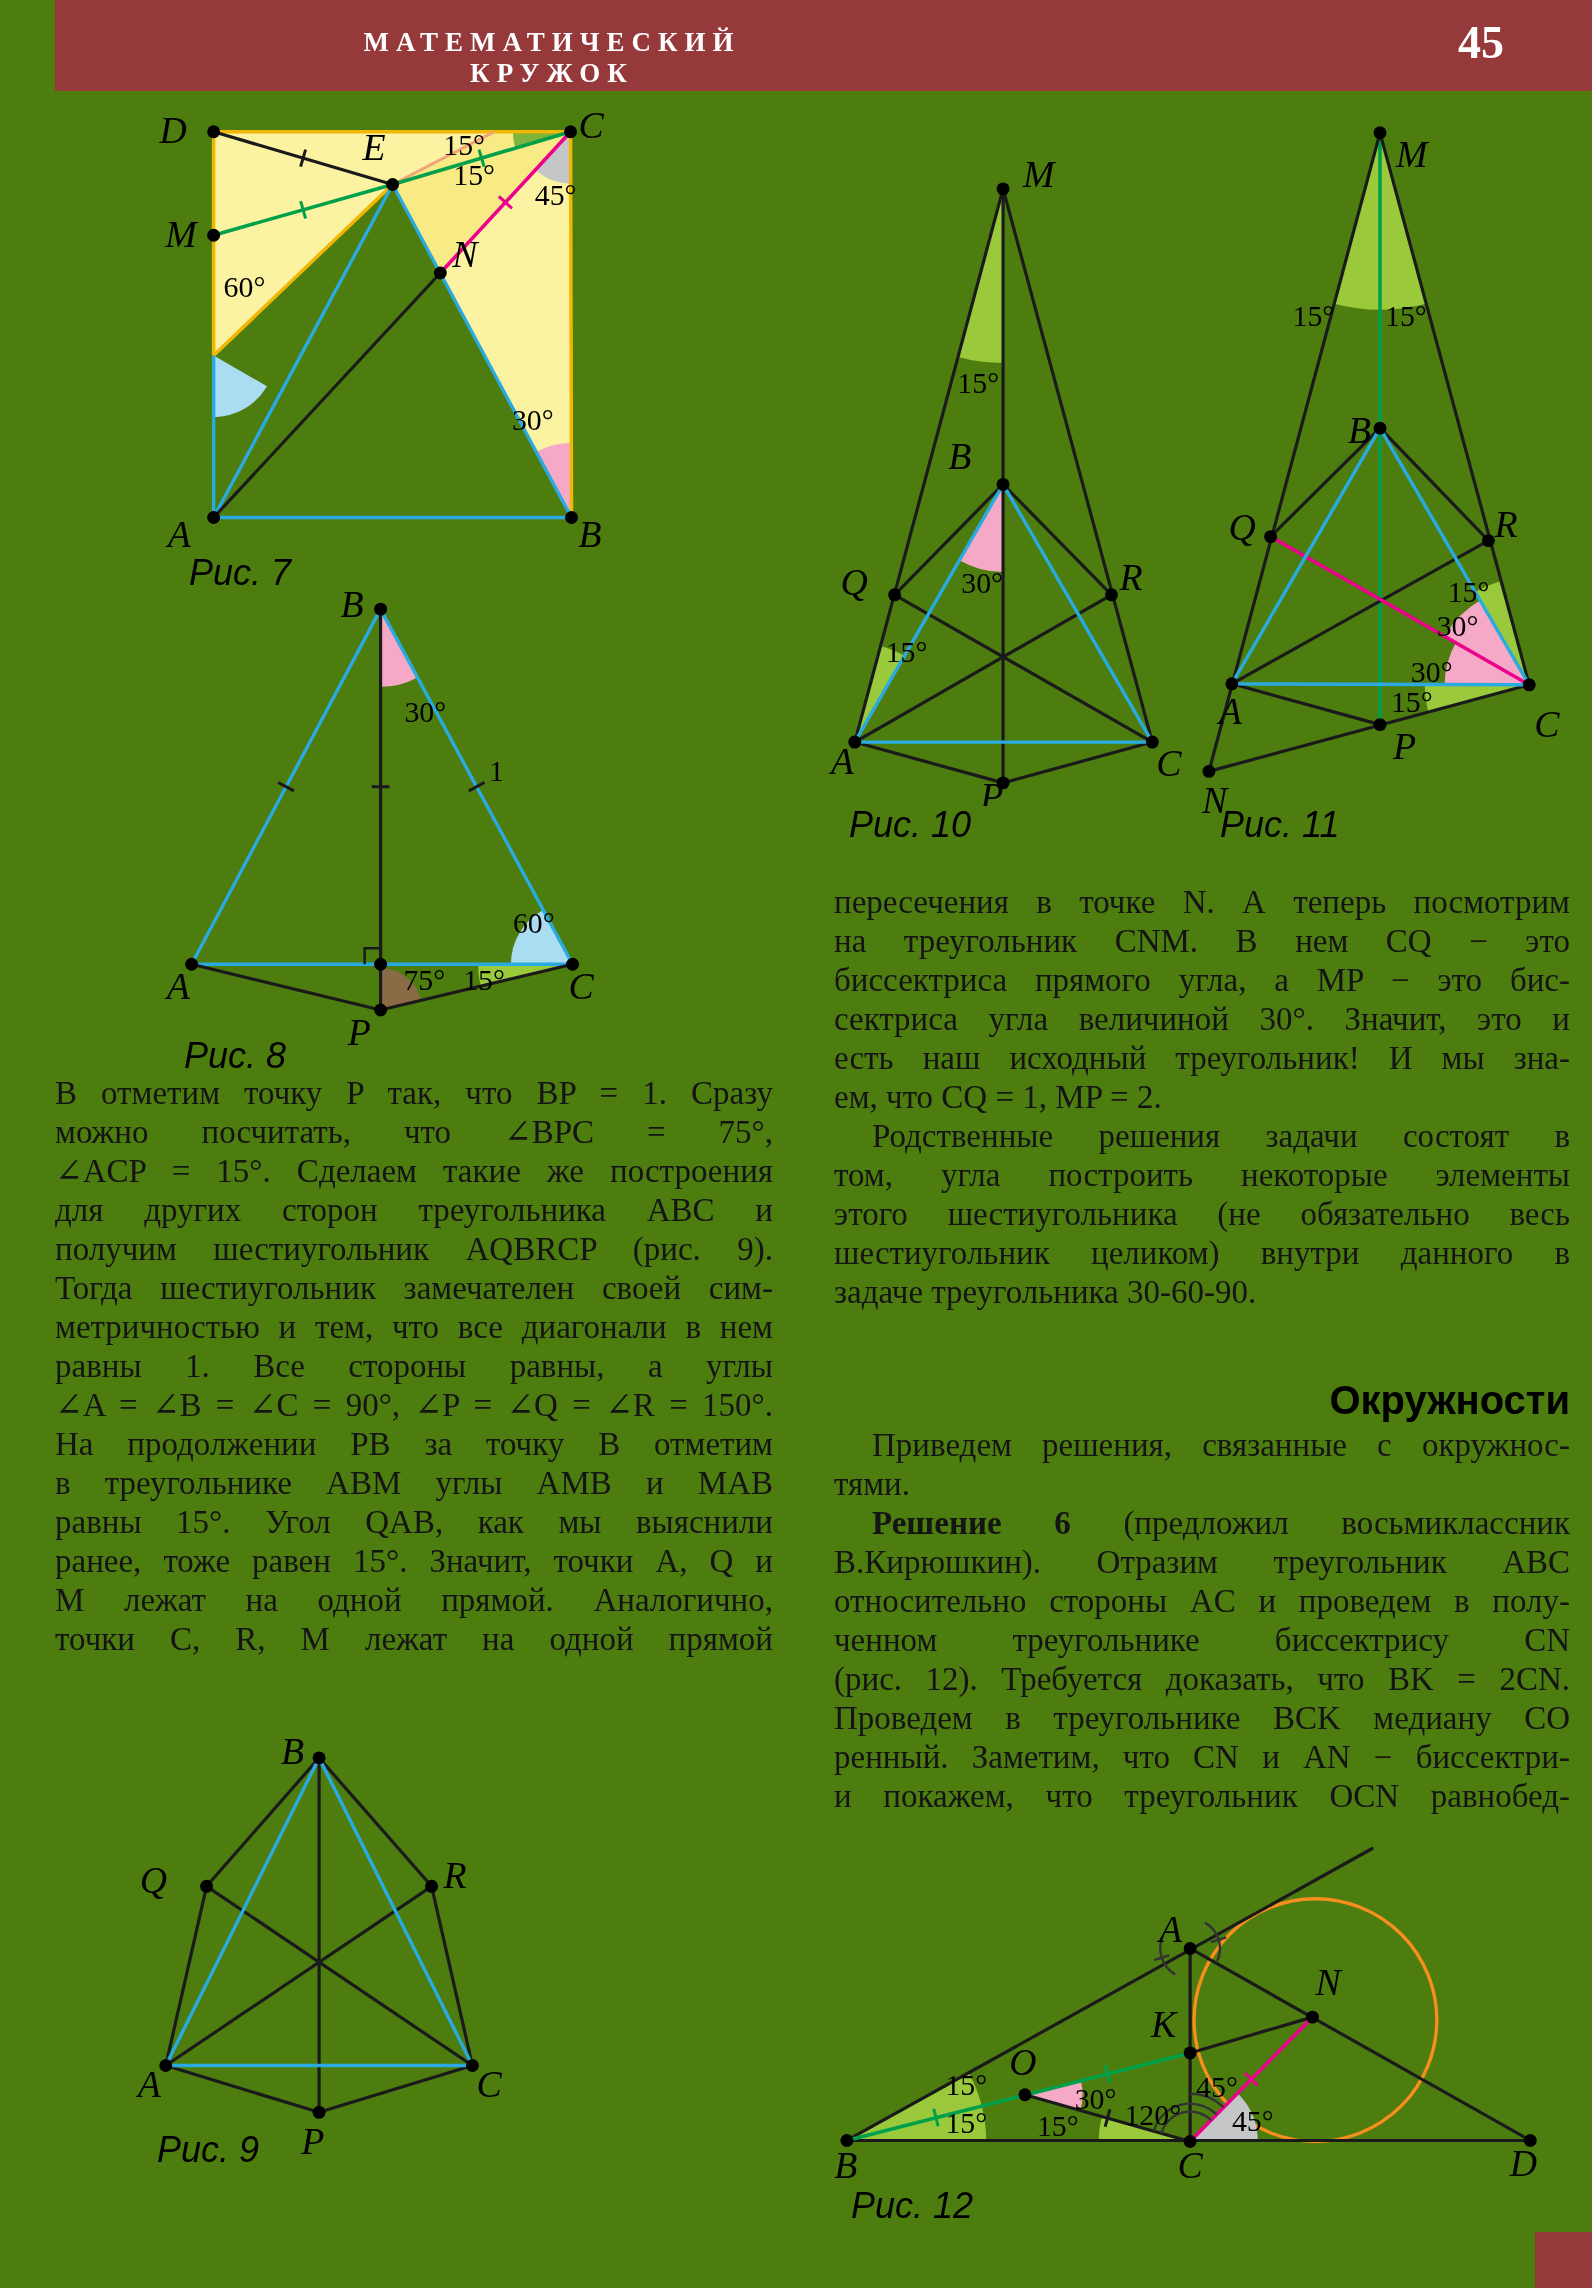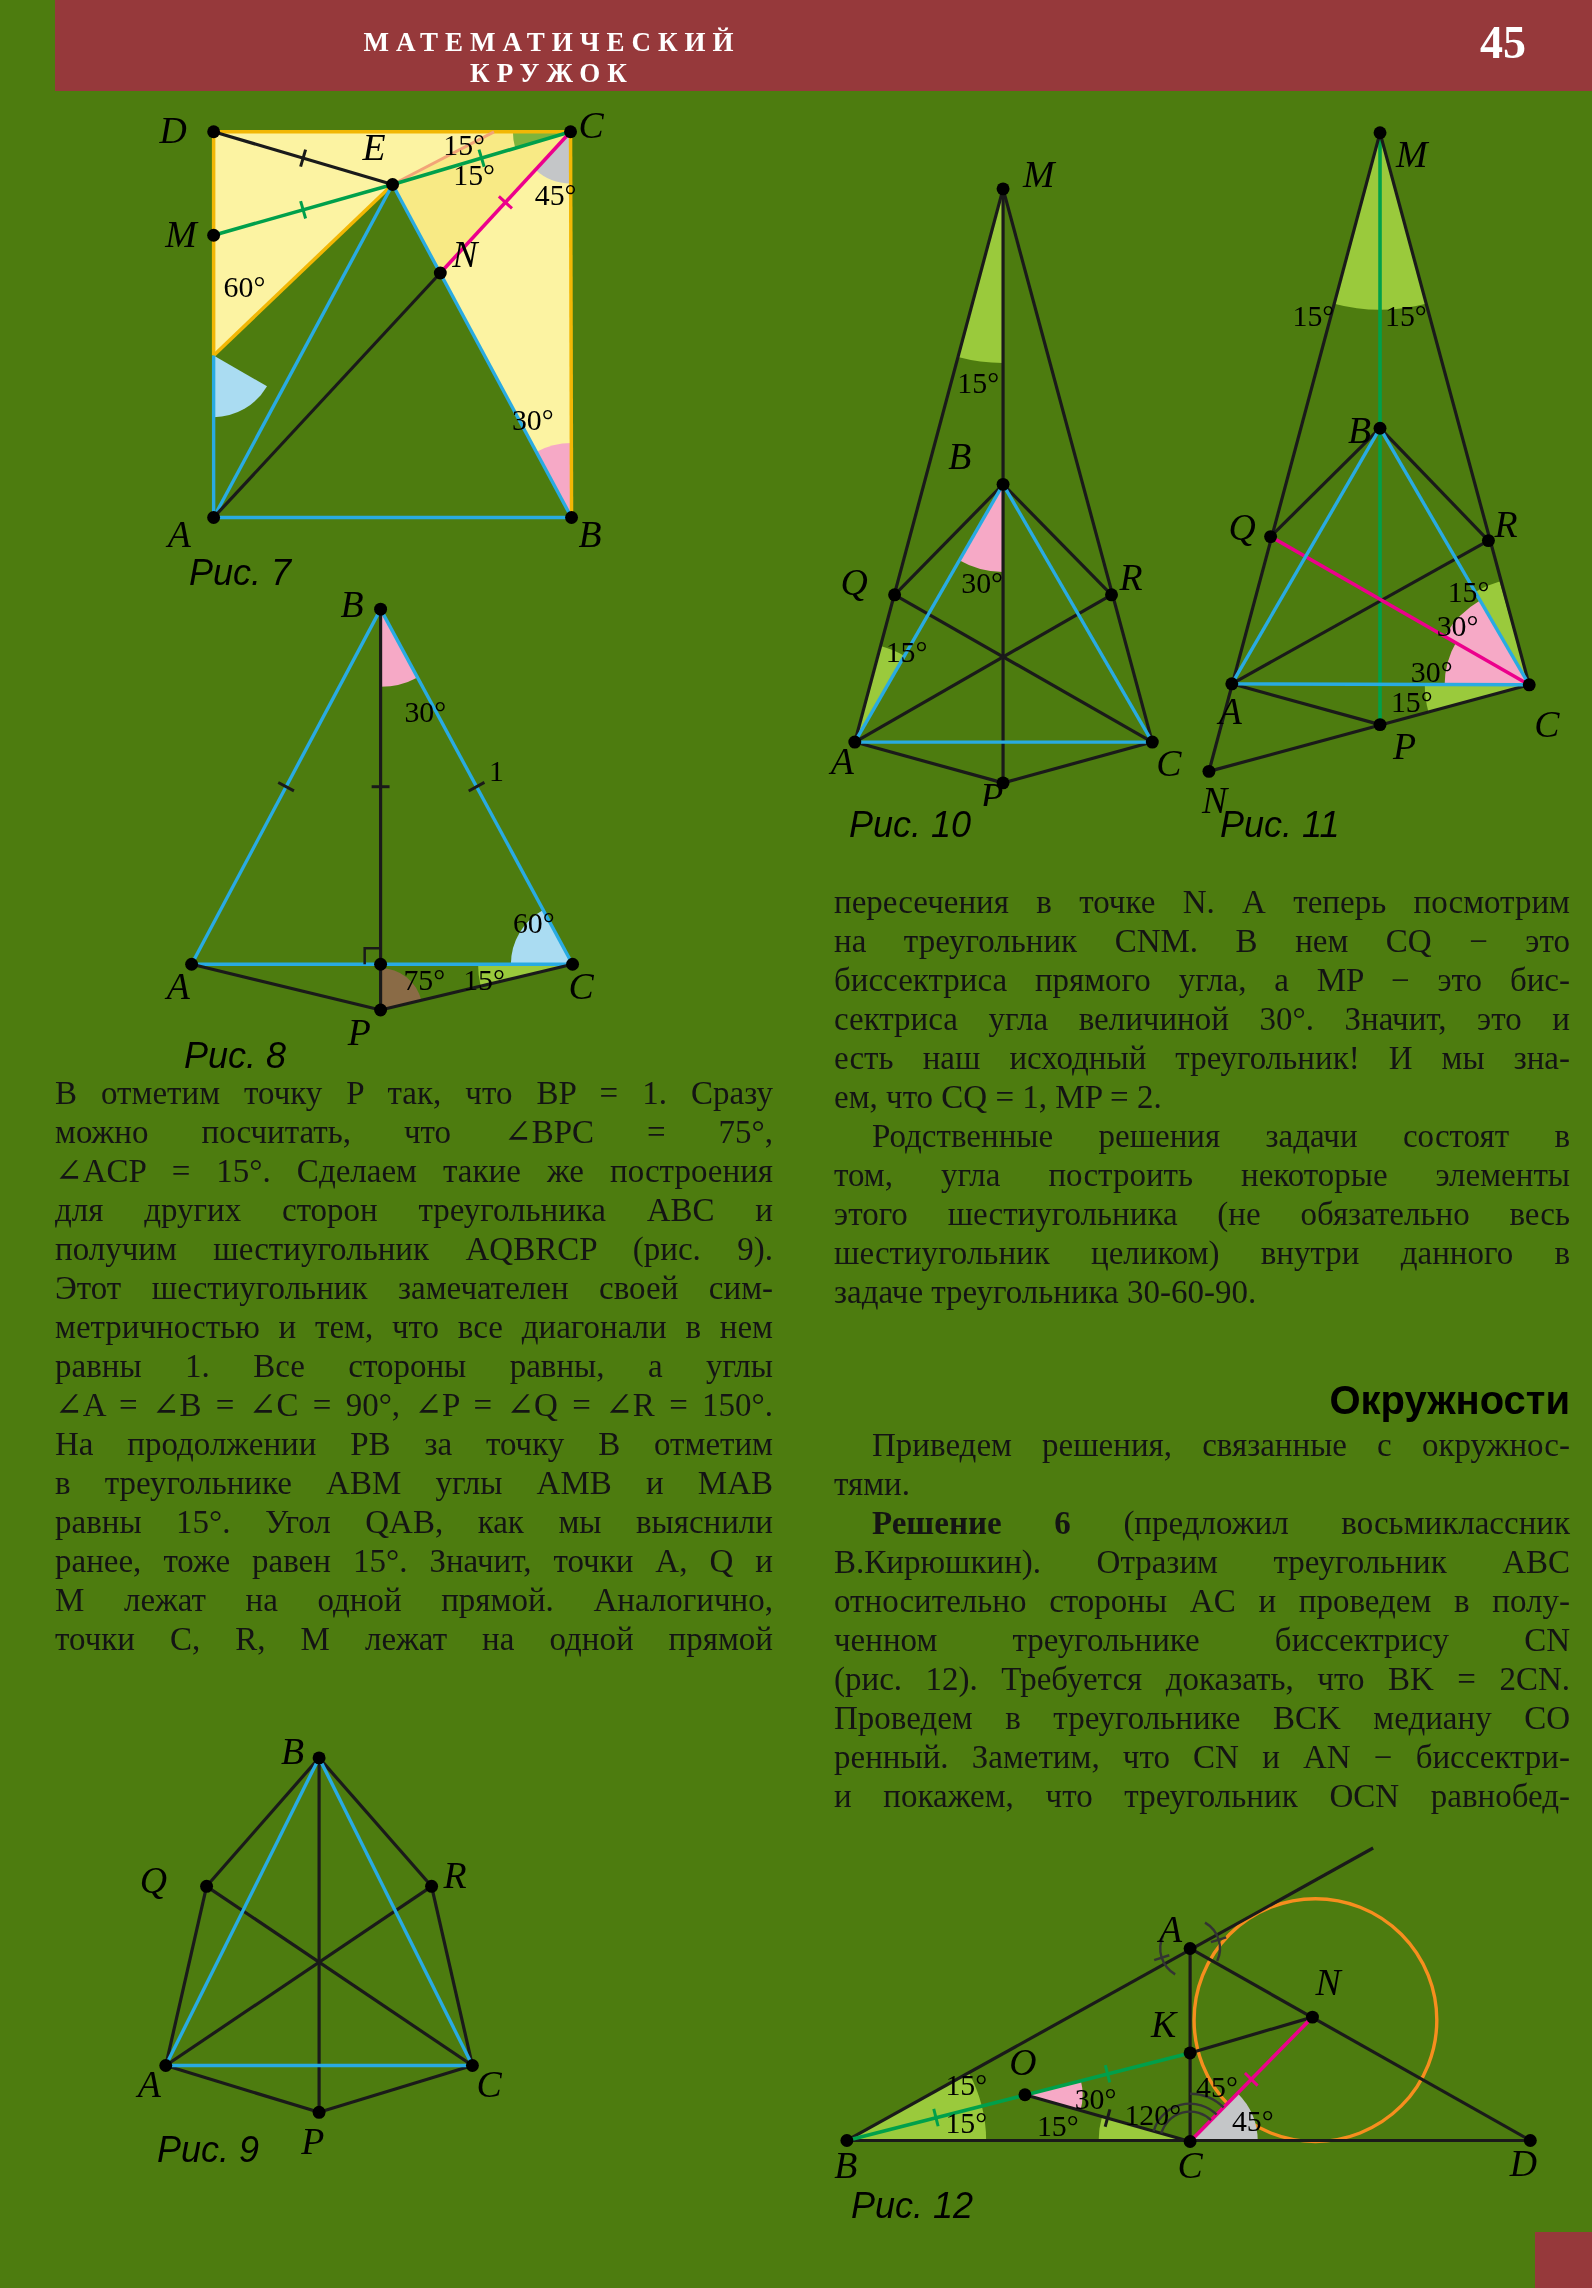--- a/index.html
+++ b/index.html
@@ -3,21 +3,21 @@
 <meta charset="utf-8">
 <style>
   html,body{margin:0;padding:0;background:#e8e8e8;}
   #page{position:relative;width:1592px;height:2289px;background:#4d7c0f;overflow:hidden;
         font-family:"Liberation Serif","DejaVu Serif",serif;color:#141414;}
   .abs{position:absolute;}
   
   #hdr-bar{left:55px;top:0;width:1537px;height:91px;background:#96393B;}
   #hdr-title{left:318px;top:27px;width:468px;text-align:center;color:#ffffff;
              font-size:27px;font-weight:600;letter-spacing:7px;word-spacing:22px;}
-  #hdr-num{left:1458px;top:16px;width:90px;text-align:center;color:#ffffff;font-size:46px;font-weight:700;}
+  #hdr-num{left:1458px;top:16px;width:90px;text-align:left;color:#ffffff;font-size:46px;font-weight:700;}
   #corner-sq{left:1535px;top:2232px;width:57px;height:57px;background:#96393B;}
   
   .tcol{position:absolute;font-size:33px;line-height:39px;}
   .ln{text-align:justify;text-align-last:justify;}
   .pe{text-align:center;text-align-last:left;}
   .ind{text-indent:38px;}
   #okr-head{position:absolute;left:834px;width:736px;top:1378px;text-align:right;
             font-family:"Liberation Sans","DejaVu Sans",sans-serif;font-weight:700;font-size:40px;color:#000;}
   .cap{position:absolute;font-family:"Liberation Sans","DejaVu Sans",sans-serif;
        font-style:italic;font-size:36px;color:#000;}
@@ -142,21 +142,21 @@
     <text class="al" x="346" y="415">15°</text>
   </svg>
   <div class="cap" style="left:184px;top:1035px">Рис. 8</div>
 
   <div class="tcol" style="left:55px;top:1074px;width:718px">
     <div class="ln">В отметим точку P так, что BP = 1. Сразу</div>
     <div class="ln">можно посчитать, что ∠BPC = 75°,</div>
     <div class="ln">∠ACP = 15°. Сделаем такие же построения</div>
     <div class="ln">для других сторон треугольника ABC и</div>
     <div class="ln">получим шестиугольник AQBRCP (рис. 9).</div>
-    <div class="ln">Этот шестиугольник замечателен своей сим-</div>
+    <div class="ln">Тогда шестиугольник замечателен своей сим-</div>
     <div class="ln">метричностью и тем, что все диагонали в нем</div>
     <div class="ln">равны 1. Все стороны равны, а углы</div>
     <div class="ln">∠A = ∠B = ∠C = 90°, ∠P = ∠Q = ∠R = 150°.</div>
     <div class="ln">На продолжении PB за точку B отметим</div>
     <div class="ln">в треугольнике ABM углы AMB и MAB</div>
     <div class="ln">равны 15°. Угол QAB, как мы выяснили</div>
     <div class="ln">ранее, тоже равен 15°. Значит, точки A, Q и</div>
     <div class="ln">M лежат на одной прямой. Аналогично,</div>
     <div class="ln">точки C, R, M лежат на одной прямой</div>
   </div>

